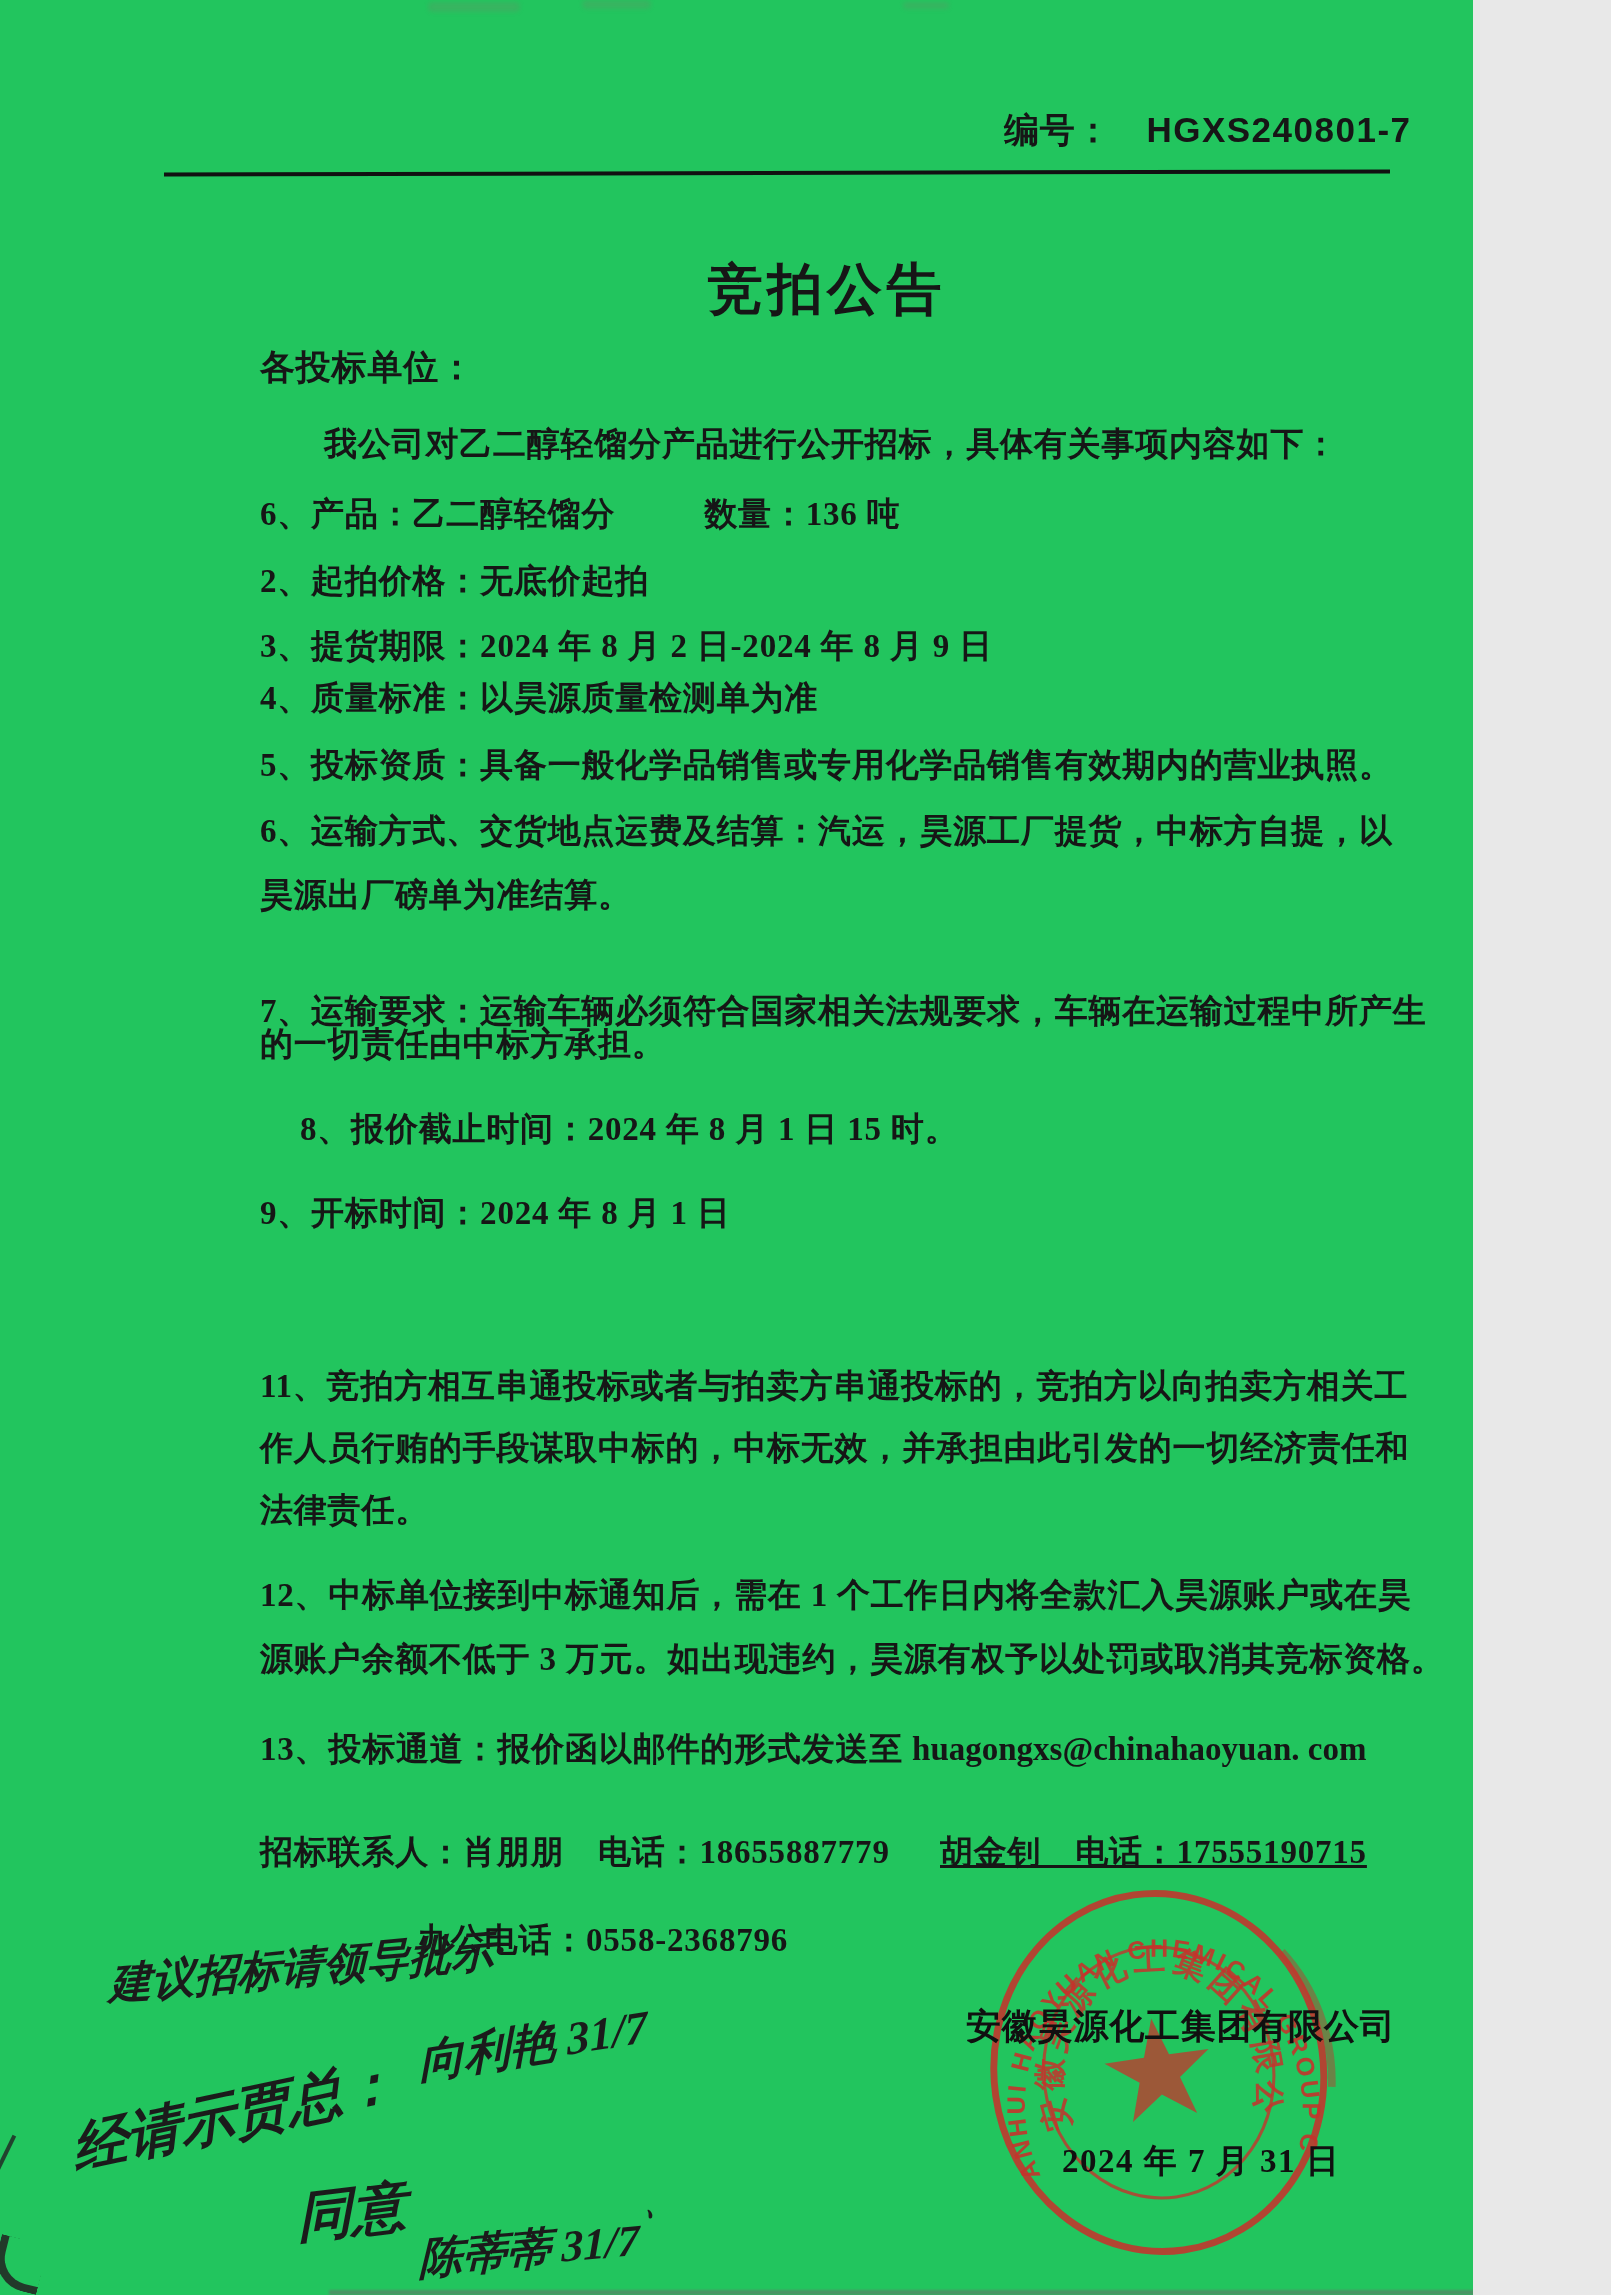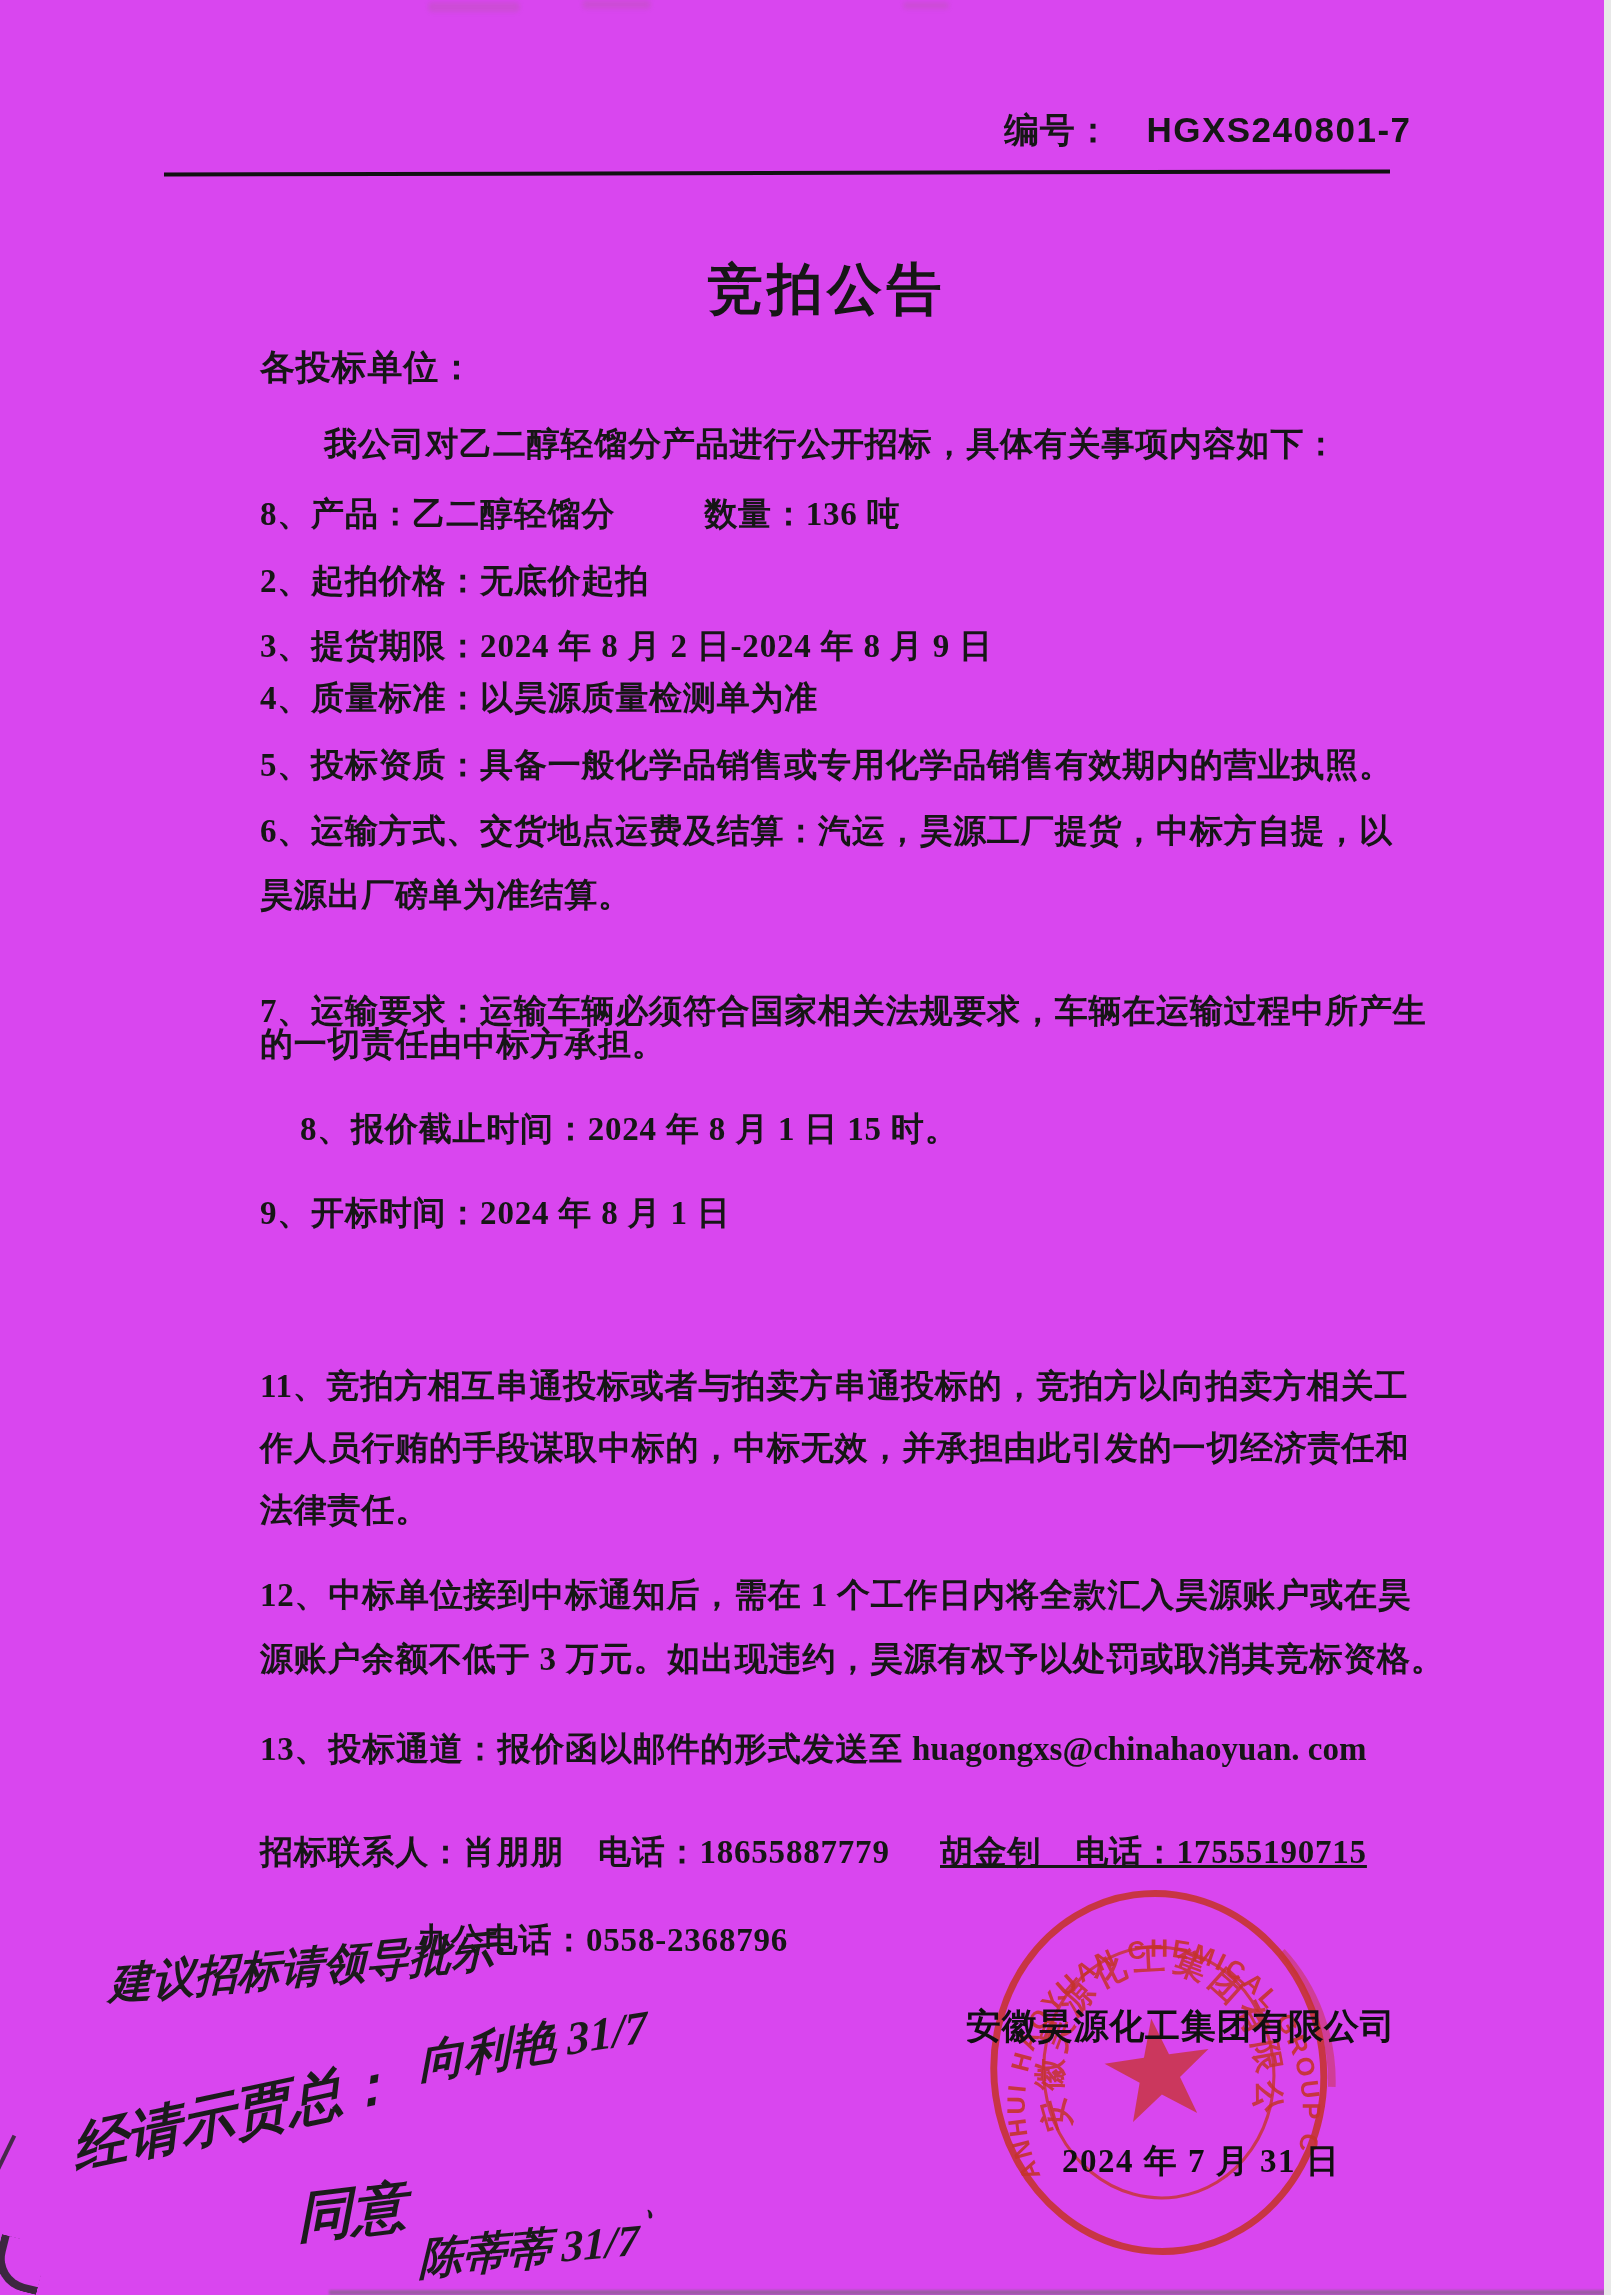--- a/index.html
+++ b/index.html
@@ -1,18 +1,18 @@
 <!DOCTYPE html>
 <html style="font-size:12.2px"><head>
 <meta charset="utf-8">
 <style>
   html,body{margin:0;padding:0;background:#e8e8e8;}
   .page{
-    position:relative;width:1604px;height:2295px;overflow:hidden;
-    background:#d946ef;
+    position:relative;width:1473px;height:2295px;overflow:hidden;
+    background:#22c55e;
     font-family:"Liberation Serif","DejaVu Serif",serif;
     color:#161616;
   }
   .line{position:absolute;white-space:nowrap;font-size:33px;font-weight:600;letter-spacing:0.8px;}
   .hdr-no{position:absolute;top:107px;left:1004px;font-family:"Liberation Sans","DejaVu Sans",sans-serif;
     font-weight:bold;font-size:35px;letter-spacing:0.8px;white-space:nowrap;}
   .hdr-no .no-val{margin-left:35px;letter-spacing:1.5px;}
   .rule{position:absolute;top:171px;left:164px;width:1226px;height:3.8px;background:#111;transform:rotate(-0.15deg);}
   .title{position:absolute;top:253px;left:0;width:1611px;text-align:center;transform:translateX(21.4px);
     font-size:55px;font-weight:bold;letter-spacing:4.6px;}
@@ -48,21 +48,21 @@
     <span>编号：</span><span class="no-val">HGXS240801-7</span>
   </div>
   <div class="rule"></div>
 
   <div class="title">竞拍公告</div>
   <div class="line" style="top:344px;left:260px;font-size:35px;">各投标单位：</div>
 
   <div class="line indent" style="top:422px;">我公司对乙二醇轻馏分产品进行公开招标，具体有关事项内容如下：</div>
 
   <div class="line" style="top:492px;left:260px;">
-    <span>8、产品：乙二醇轻馏分</span><span class="gap-qty">数量：136 吨</span>
+    <span>6、产品：乙二醇轻馏分</span><span class="gap-qty">数量：136 吨</span>
   </div>
   <div class="line" style="top:559px;left:260px;">2、起拍价格：无底价起拍</div>
   <div class="line" style="top:624px;left:260px;">3、提货期限：2024 年 8 月 2 日-2024 年 8 月 9 日</div>
   <div class="line" style="top:676px;left:260px;">4、质量标准：以昊源质量检测单为准</div>
   <div class="line" style="top:743px;left:260px;">5、投标资质：具备一般化学品销售或专用化学品销售有效期内的营业执照。</div>
   <div class="line" style="top:809px;left:260px;">6、运输方式、交货地点运费及结算：汽运，昊源工厂提货，中标方自提，以</div>
   <div class="line" style="top:873px;left:260px;">昊源出厂磅单为准结算。</div>
   <div class="line" style="top:957px;left:260px;margin-top:32px;">7、运输要求：运输车辆必须符合国家相关法规要求，车辆在运输过程中所产生</div>
   <div class="line" style="top:1022px;left:260px;">的一切责任由中标方承担。</div>
   <div class="line" style="top:1107px;left:260px;margin-left:40px;">8、报价截止时间：2024 年 8 月 1 日 15 时。</div>

